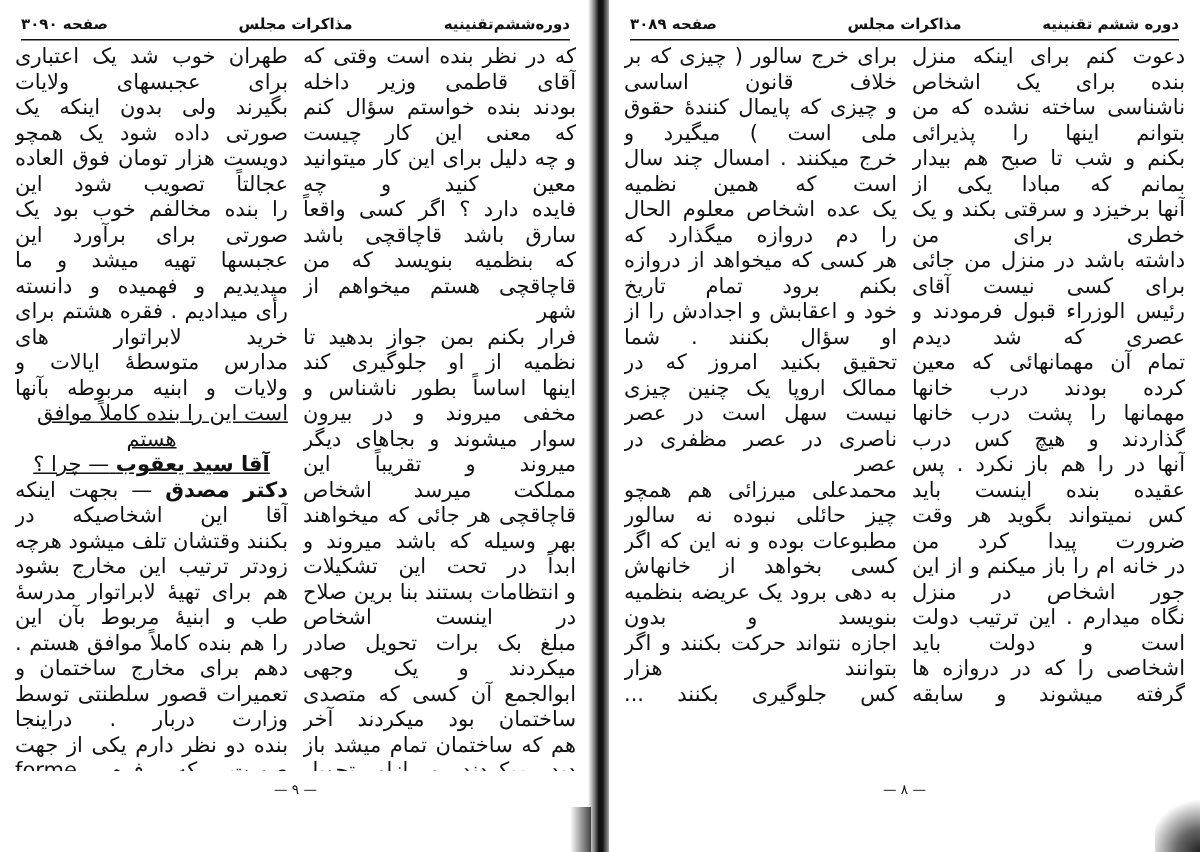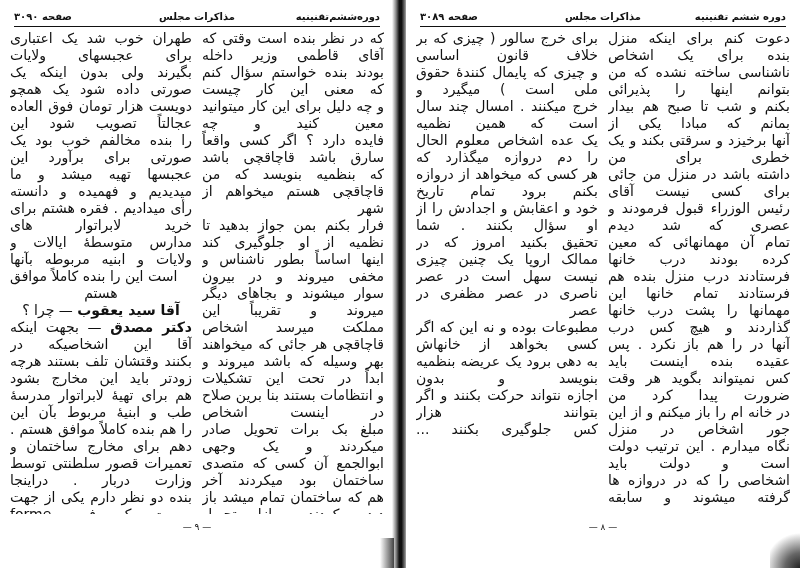--- a/index.html
+++ b/index.html
@@ -46,21 +46,21 @@
     position:absolute; top:30px; left:10px; right:10px; bottom:54px;
     direction:rtl; text-align:justify;
     display:flex; flex-direction:row; gap:10px;
   }
   .col {
     flex:1; font-size:14px; line-height:17px; color:#111;
     overflow:hidden; text-align:justify; text-align-last:justify;
   }
   .col p { margin:0; }
   .speaker { font-weight:bold; }
-  .centered { text-align:left; text-align-last:center; }
+  .centered { text-align:right; text-align-last:center;text-decoration:underline; }
   .footer {
     position:absolute; bottom:36px; left:0; right:0;
     text-align:center; font-size:9px; color:#111; direction:rtl;
   }
 </style>
 </head>
 <body>
 
 <div class="spread">
   <div class="top-shadow"></div>
@@ -100,21 +100,21 @@
         <p>مدارس متوسطهٔ ایالات و ولایات و ابنیه مربوطه بآنها</p>
         <p class="centered">است این را بنده کاملاً موافق هستم</p>
         <p class="centered">
           <span class="speaker">آقا سید یعقوب</span>
           <span>— چرا ؟</span>
         </p>
         <p>
           <span class="speaker">دکتر مصدق</span>
           <span>— بجهت اینکه آقا این اشخاصیکه در</span>
         </p>
-        <p>بکنند وقتشان تلف بستند هرچه زودتر باید این مخارج بشود</p>
+        <p>بکنند وقتشان تلف میشود هرچه زودتر ترتیب این مخارج بشود</p>
         <p>هم برای تهیهٔ لابراتوار مدرسهٔ طب و ابنیهٔ مربوط بآن این</p>
         <p>را هم بنده کاملاً موافق هستم . دهم برای مخارج ساختمان و</p>
         <p>تعمیرات قصور سلطنتی توسط وزارت دربار . دراینجا</p>
         <p>بنده دو نظر دارم یکی از جهت صورت که فرم forme</p>
 
       </div>
     </div>
     <div class="footer">— ۹ —</div>
   </div>
 
@@ -128,38 +128,38 @@
     </div>
     <div class="body-text">
       <div class="col">
         <p>دعوت کنم برای اینکه منزل بنده برای یک اشخاص</p>
         <p>ناشناسی ساخته نشده که من بتوانم اینها را پذیرائی</p>
         <p>بکنم و شب تا صبح هم بیدار بمانم که مبادا یکی از</p>
         <p>آنها برخیزد و سرقتی بکند و یک خطری برای من</p>
         <p>داشته باشد در منزل من جائی برای کسی نیست آقای</p>
         <p>رئیس الوزراء قبول فرمودند و عصری که شد دیدم</p>
         <p>تمام آن مهمانهائی که معین کرده بودند درب خانها</p>
-        <p>فرستادند درب منزل بنده هم فرستادند تمام خانها این</p>
         <p>مهمانها را پشت درب خانها گذاردند و هیچ کس درب</p>
         <p>آنها در را هم باز نکرد . پس عقیده بنده اینست باید</p>
         <p>کس نمیتواند بگوید هر وقت ضرورت پیدا کرد من</p>
         <p>در خانه ام را باز میکنم و از این جور اشخاص در منزل</p>
         <p>نگاه میدارم . این ترتیب دولت است و دولت باید</p>
         <p>اشخاصی را که در دروازه ها گرفته میشوند و سابقه</p>
 
       </div>
       <div class="col">
         <p>برای خرج سالور ( چیزی که بر خلاف قانون اساسی</p>
         <p>و چیزی که پایمال کنندهٔ حقوق ملی است ) میگیرد و</p>
         <p>خرج میکنند . امسال چند سال است که همین نظمیه</p>
         <p>یک عده اشخاص معلوم الحال را دم دروازه میگذارد که</p>
         <p>هر کسی که میخواهد از دروازه بکنم برود تمام تاریخ</p>
         <p>خود و اعقابش و اجدادش را از او سؤال بکنند . شما</p>
         <p>تحقیق بکنید امروز که در ممالک اروپا یک چنین چیزی</p>
         <p>نیست سهل است در عصر ناصری در عصر مظفری در عصر</p>
+        <p>محمدعلی میرزائی هم همچو چیز حائلی نبوده نه سالور</p>
         <p>مطبوعات بوده و نه این که اگر کسی بخواهد از خانهاش</p>
         <p>به دهی برود یک عریضه بنظمیه بنویسد و بدون</p>
         <p>اجازه نتواند حرکت بکنند و اگر بتوانند هزار</p>
         <p>کس جلوگیری بکنند ...</p>
       </div>
     </div>
     <div class="footer">— ۸ —</div>
   </div>
 
   <div class="left-corner-shadow"></div>

